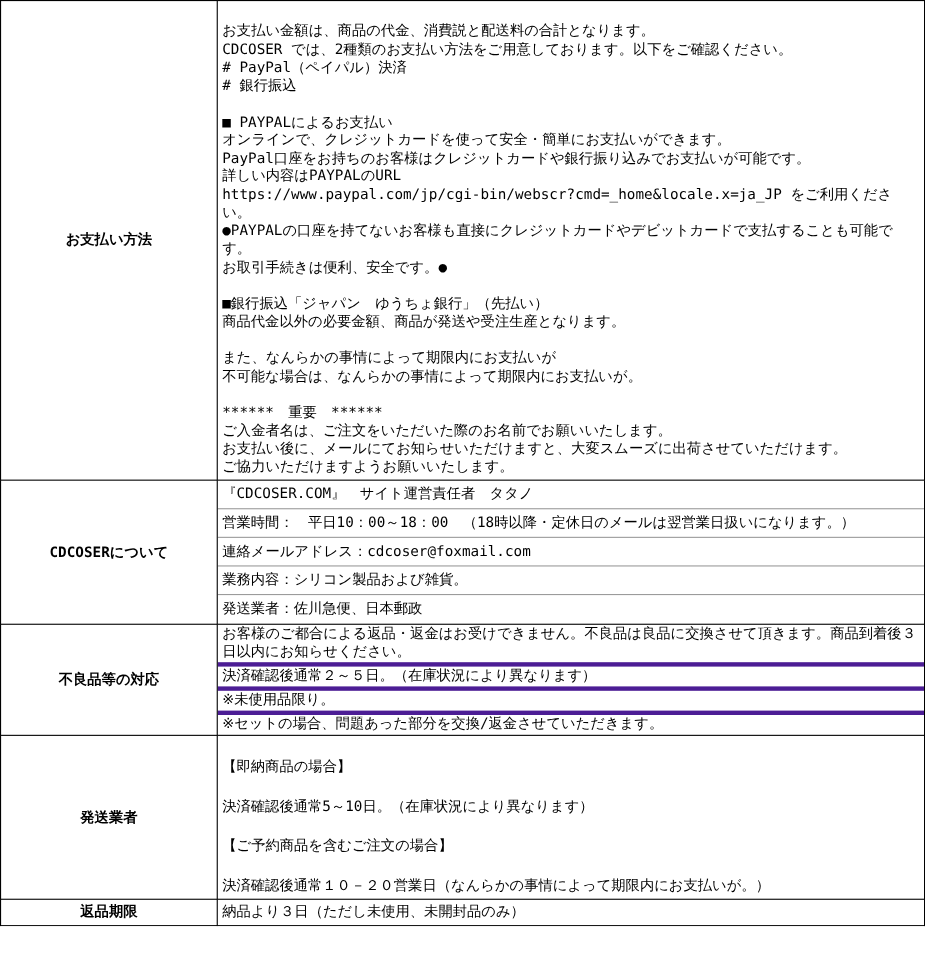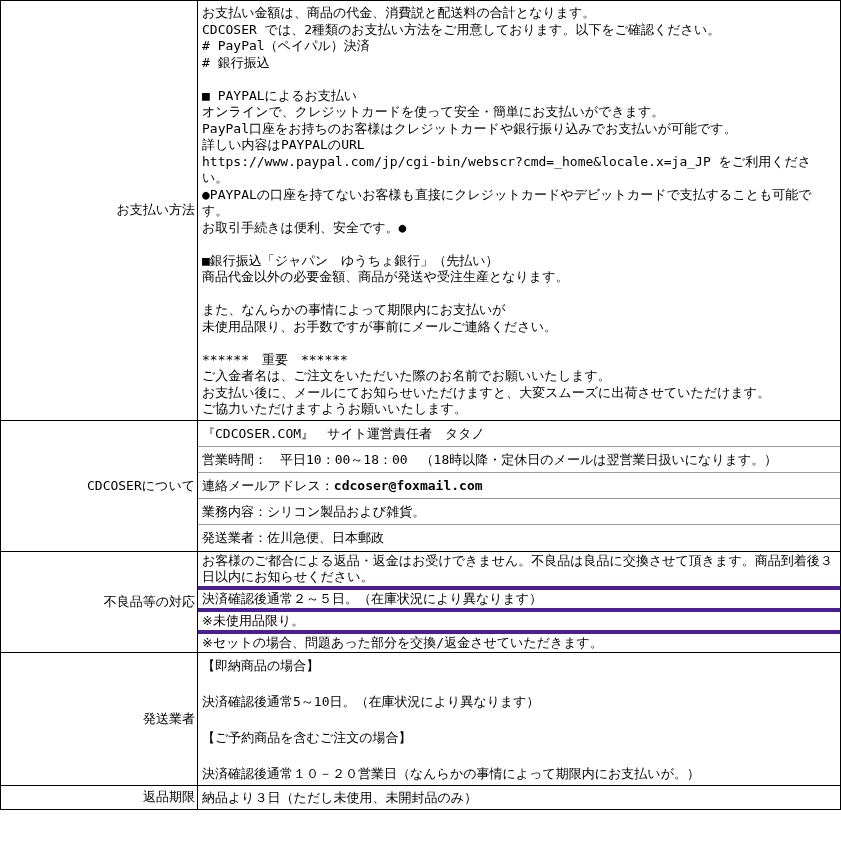--- a/index.html
+++ b/index.html
@@ -12,39 +12,39 @@
   }
   table{
     width:841px;
     border-collapse:collapse;
     table-layout:fixed;
     background:#fff;
   }
   th,td{border:1px solid #000;}
   th{
     width:197px;
-    font-weight:normal;
-    text-align:right;
+    font-weight:bold;
+    text-align:center;
     vertical-align:middle;
     font-size:13px;
     padding:2px;
   }
   td{vertical-align:top;padding:0;}
   
-  .cell-pay{padding:4px 0 2px 0}
+  .cell-pay{padding:20px 0 2px 0}
   .list-plain>div{line-height:16.5px;min-height:16.5px;padding:0 4px;white-space:pre-wrap}
   
   .list-loose>div{line-height:18px;min-height:18px;padding:0 4px;white-space:pre-wrap}
   
   .list-bordered>div{line-height:16px;min-height:18px;padding:1px 4px;border-bottom:4px solid #4c1d95;white-space:pre-wrap}
   .list-bordered>div:last-child{border-bottom:0}
   
   .sub{padding:4px 4px;line-height:17px;min-height:26px;border-bottom:1px solid #9b9b9b;white-space:pre-wrap}
   .sub:last-child{border-bottom:0}
-  .email{font-weight:bold}
+  .email{font-weight:normal}
   
   .cell-single{padding:3px 4px;line-height:17px;white-space:pre-wrap}
 </style>
 </head>
 <body>
 
 <table>
   <colgroup>
       <col style="width:197px">
       <col>
@@ -65,21 +65,21 @@
             <div>PayPal口座をお持ちのお客様はクレジットカードや銀行振り込みでお支払いが可能です。</div>
             <div>詳しい内容はPAYPALのURL</div>
             <div>https://www.paypal.com/jp/cgi-bin/webscr?cmd=_home&amp;locale.x=ja_JP をご利用ください。</div>
             <div>●PAYPALの口座を持てないお客様も直接にクレジットカードやデビットカードで支払することも可能です。</div>
             <div>お取引手続きは便利、安全です。●</div>
             <div></div>
             <div>■銀行振込「ジャパン　ゆうちょ銀行」（先払い）</div>
             <div>商品代金以外の必要金額、商品が発送や受注生産となります。</div>
             <div></div>
             <div>また、なんらかの事情によって期限内にお支払いが</div>
-            <div>未使用品限り、お手数ですが事前にメールご連絡ください。</div>
+            <div>不可能な場合は、なんらかの事情によって期限内にお支払いが。</div>
             <div></div>
             <div>******　重要　******</div>
             <div>ご入金者名は、ご注文をいただいた際のお名前でお願いいたします。</div>
             <div>お支払い後に、メールにてお知らせいただけますと、大変スムーズに出荷させていただけます。</div>
             <div>ご協力いただけますようお願いいたします。</div>
           </div>
       </td>
     </tr>
 
     <tr>

